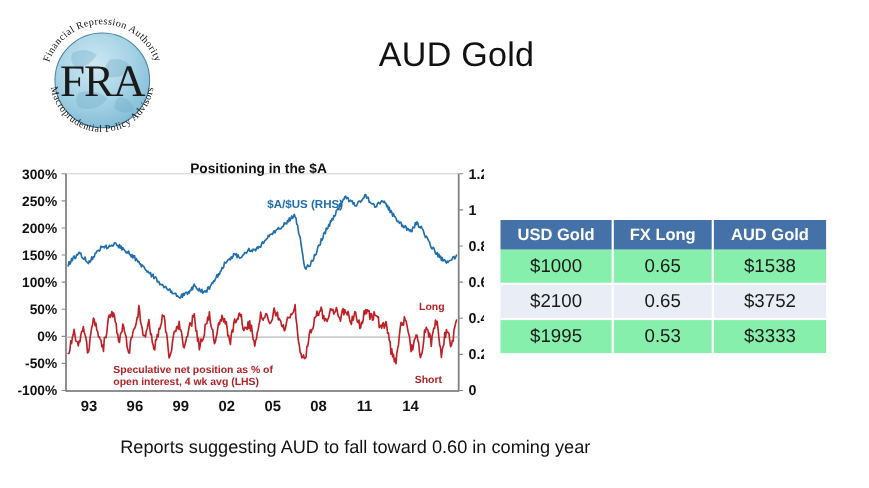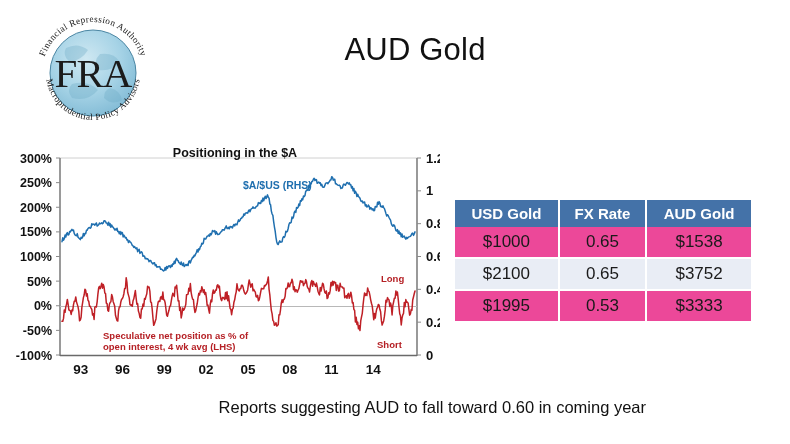--- a/index.html
+++ b/index.html
@@ -37,25 +37,25 @@
     background:#4472A8;color:#ffffff;font-size:15px;font-weight:bold;
     padding:5px 6px;text-align:center;border-right:2px solid #ffffff;
     white-space:nowrap;
   }
   #fx-table th:last-child{border-right:none;}
   #fx-table td{
     font-size:17px;color:#1a1a1a;text-align:center;padding:5px 6px;
     border-right:2px solid #ffffff;border-bottom:2px solid #ffffff;
   }
   #fx-table td:last-child{border-right:none;text-align:center;}
-  #fx-table tbody tr.odd td{background:#ec4899;}
+  #fx-table tbody tr.odd td{background:#86efac;}
   #fx-table tbody tr.even td{background:#E9EDF5;}
   
   #caption{
-    position:absolute;left:0;top:398px;width:646px;text-align:right;
+    position:absolute;left:0;top:398px;width:646px;text-align:center;
     font-size:16.5px;color:#111;
   }
 </style>
 </head>
 <body>
 
 <div id="logo">
   <svg width="130" height="118" viewBox="0 0 130 118" xmlns="http://www.w3.org/2000/svg" aria-hidden="true">
     <defs>
       <radialGradient id="globeGrad" cx="42%" cy="34%" r="72%">
@@ -152,21 +152,21 @@
     <text x="377" y="203" class="rdlbl">Short</text>
     <text x="103" y="194" class="rdnote">Speculative net position as % of</text>
     <text x="103" y="205" class="rdnote">open interest, 4 wk avg (LHS)</text>
   </svg>
 </div>
 
 <table id="fx-table">
   <thead>
     <tr>
       <th>USD Gold</th>
-      <th>FX Rate</th>
+      <th>FX Long</th>
       <th>AUD Gold</th>
     </tr>
   </thead>
   <tbody>
     <tr class="odd">
       <td>$1000</td>
       <td>0.65</td>
       <td>$1538</td>
     </tr>
     <tr class="even">

